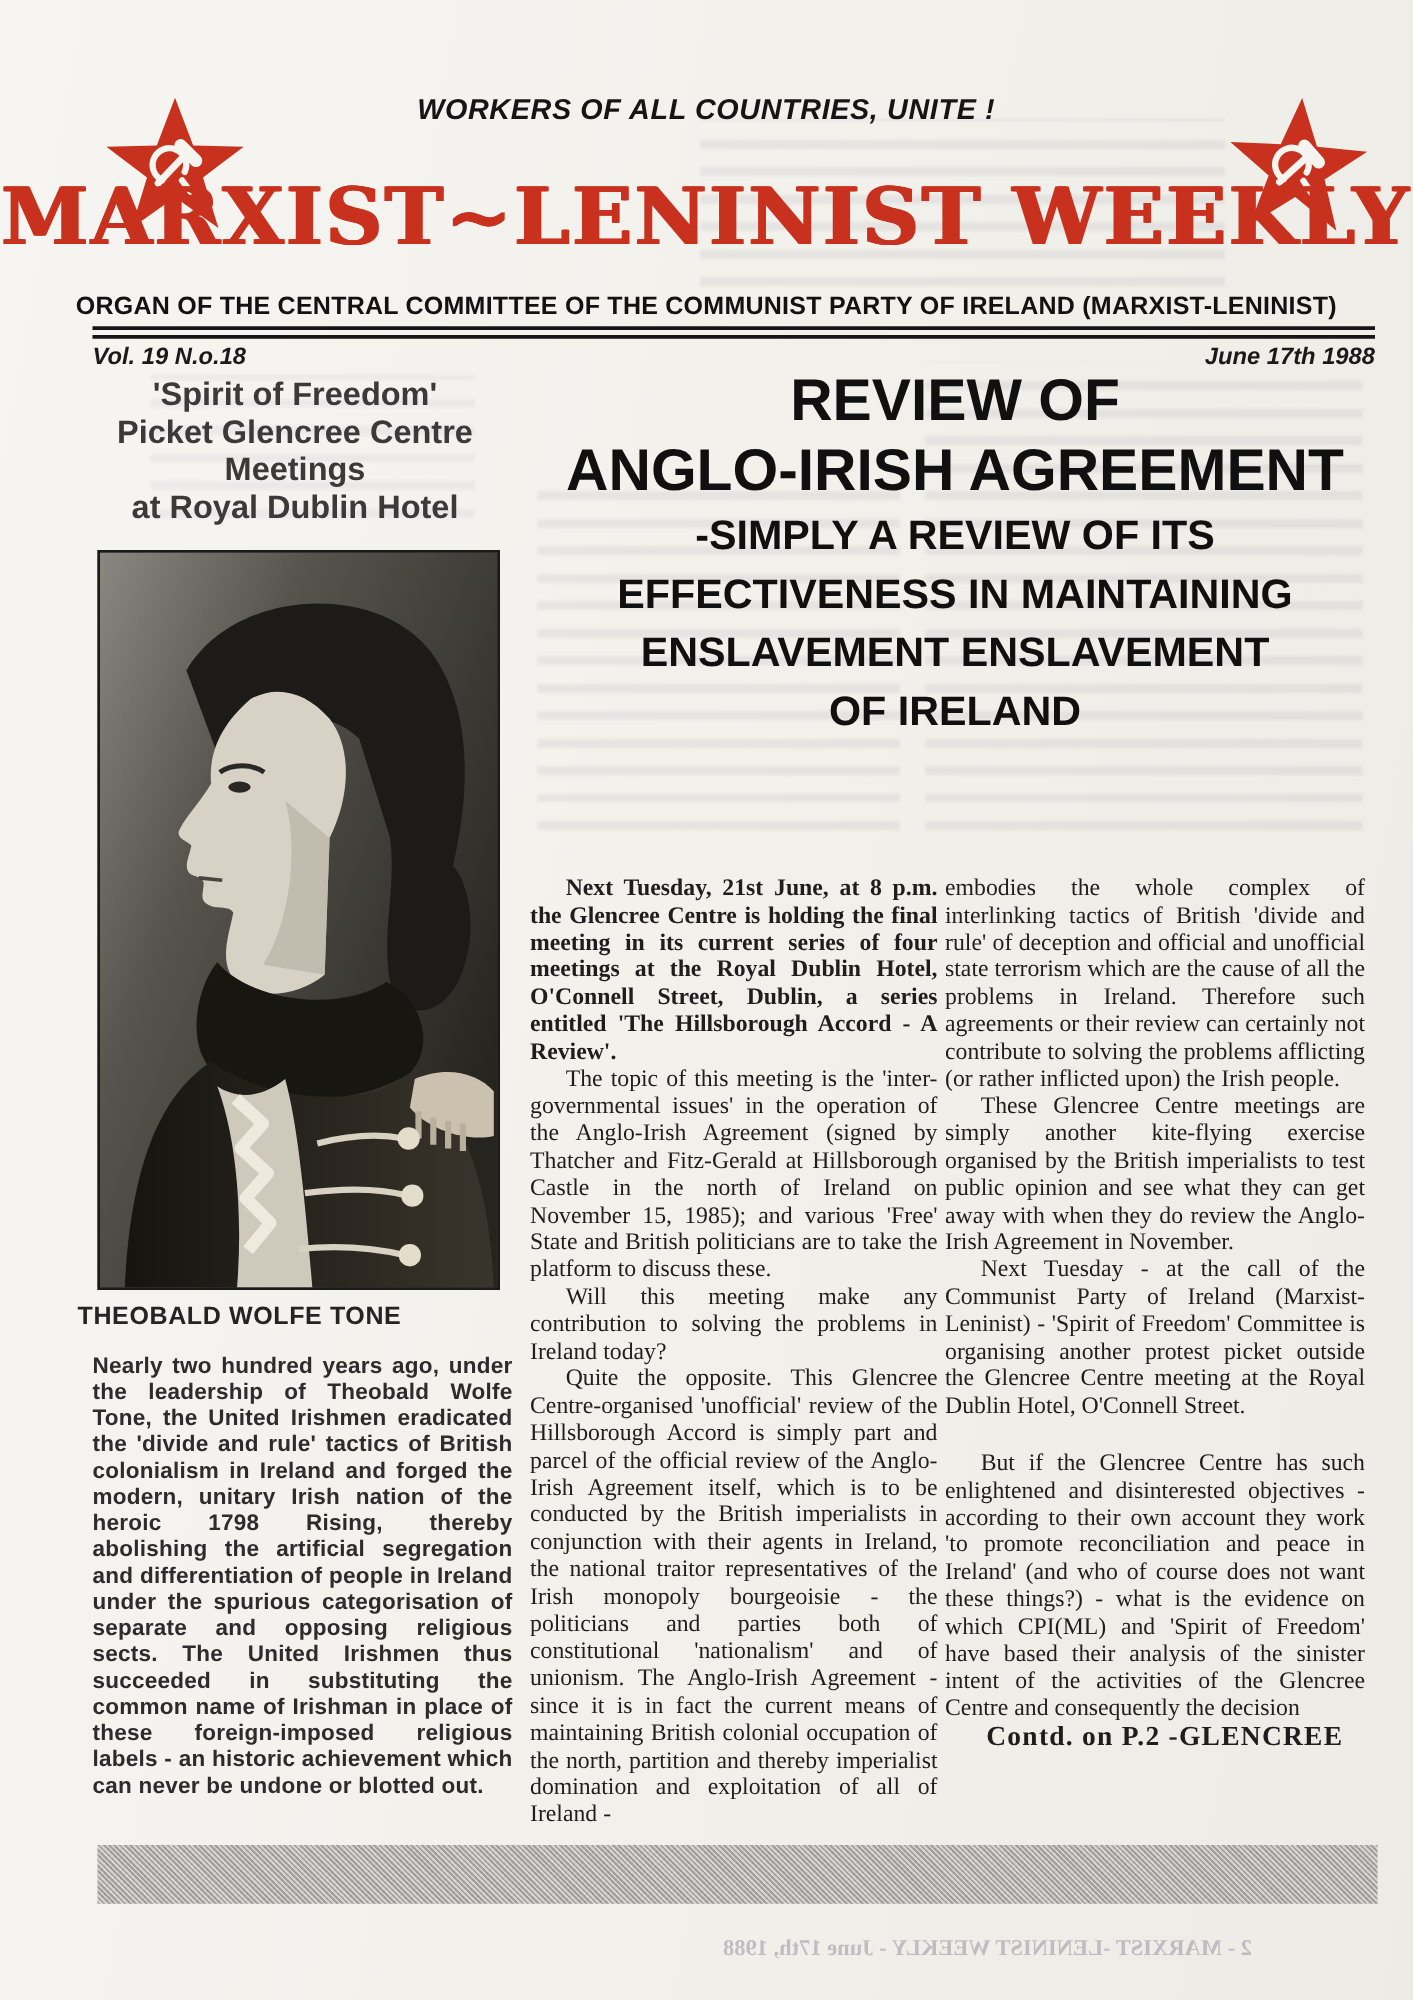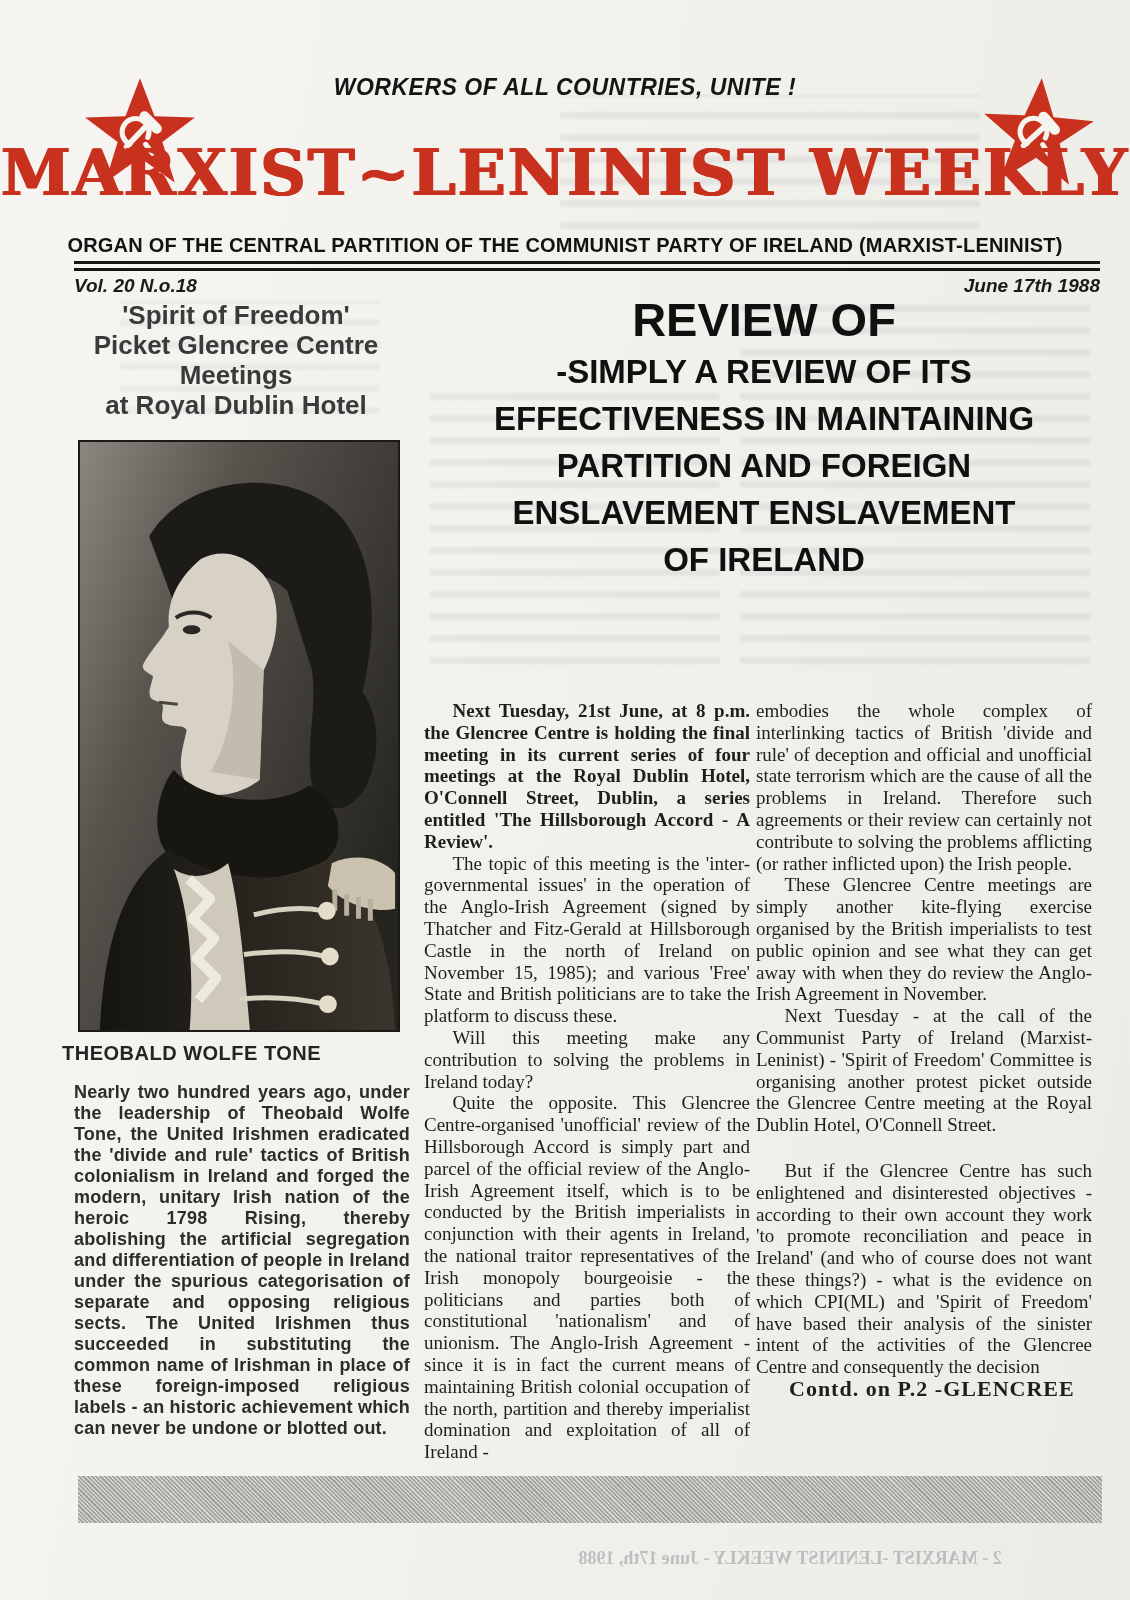--- a/index.html
+++ b/index.html
@@ -138,25 +138,25 @@
       <g stroke="#f6f4ef" fill="none" stroke-linecap="round">
         <circle cx="46" cy="50" r="12" stroke-width="4.5" stroke-dasharray="56 22" transform="rotate(115 46 50)"></circle>
         <path d="M 55 61 L 61 69" stroke-width="4.5"></path>
         <path d="M 38 63 L 59 41" stroke-width="5"></path>
         <path d="M 54 36 L 65 47" stroke-width="9"></path>
       </g>
     </svg>
   </div>
 
   <div class="masthead-title">MARXIST~LENINIST WEEKLY</div>
-  <div class="masthead-subtitle">ORGAN OF THE CENTRAL PARTITION OF THE COMMUNIST PARTY OF IRELAND (MARXIST-LENINIST)</div>
+  <div class="masthead-subtitle">ORGAN OF THE CENTRAL COMMITTEE OF THE COMMUNIST PARTY OF IRELAND (MARXIST-LENINIST)</div>
   <div class="double-rule"></div>
   <div class="vol-row">
     <span class="date">June 17th 1988</span>
-    <span>Vol. 20 N.o.18</span>
+    <span>Vol. 19 N.o.18</span>
   </div>
 
   <div class="left-headline">
     <div>'Spirit of Freedom'</div>
     <div>Picket Glencree Centre</div>
     <div>Meetings</div>
     <div>at Royal Dublin Hotel</div>
   </div>
 
   <div class="portrait">
@@ -197,23 +197,23 @@
       </g>
     </svg>
   </div>
 
   <div class="portrait-caption">THEOBALD WOLFE TONE</div>
 
   <div class="left-article">Nearly two hundred years ago, under the leadership of Theobald Wolfe Tone, the United Irishmen eradicated the 'divide and rule' tactics of British colonialism in Ireland and forged the modern, unitary Irish nation of the heroic 1798 Rising, thereby abolishing the artificial segregation and differentiation of people in Ireland under the spurious categorisation of separate and opposing religious sects. The United Irishmen thus succeeded in substituting the common name of Irishman in place of these foreign-imposed religious labels - an historic achievement which can never be undone or blotted out.</div>
 
   <div class="main-headline">
     <div class="hl-large">REVIEW OF</div>
+    <div class="hl-large">ANGLO-IRISH AGREEMENT</div>
     <div class="hl-small">-SIMPLY A REVIEW OF ITS</div>
     <div class="hl-small">EFFECTIVENESS IN MAINTAINING</div>
-    <div class="hl-small">PARTITION AND FOREIGN</div>
     <div class="hl-small">ENSLAVEMENT ENSLAVEMENT</div>
     <div class="hl-small">OF IRELAND</div>
   </div>
 
   <div class="col col-1">
     <p class="lead-bold">Next Tuesday, 21st June, at 8 p.m. the Glencree Centre is holding the final meeting in its current series of four meetings at the Royal Dublin Hotel, O'Connell Street, Dublin, a series entitled 'The Hillsborough Accord - A Review'.</p>
     <p>The topic of this meeting is the 'inter-governmental issues' in the operation of the Anglo-Irish Agreement (signed by Thatcher and Fitz-Gerald at Hillsborough Castle in the north of Ireland on November 15, 1985); and various 'Free' State and British politicians are to take the platform to discuss these.</p>
     <p>Will this meeting make any contribution to solving the problems in Ireland today?</p>
     <p>Quite the opposite. This Glencree Centre-organised 'unofficial' review of the Hillsborough Accord is simply part and parcel of the official review of the Anglo-Irish Agreement itself, which is to be conducted by the British imperialists in conjunction with their agents in Ireland, the national traitor representatives of the Irish monopoly bourgeoisie - the politicians and parties both of constitutional 'nationalism' and of unionism. The Anglo-Irish Agreement - since it is in fact the current means of maintaining British colonial occupation of the north, partition and thereby imperialist domination and exploitation of all of Ireland -</p>
   </div>

